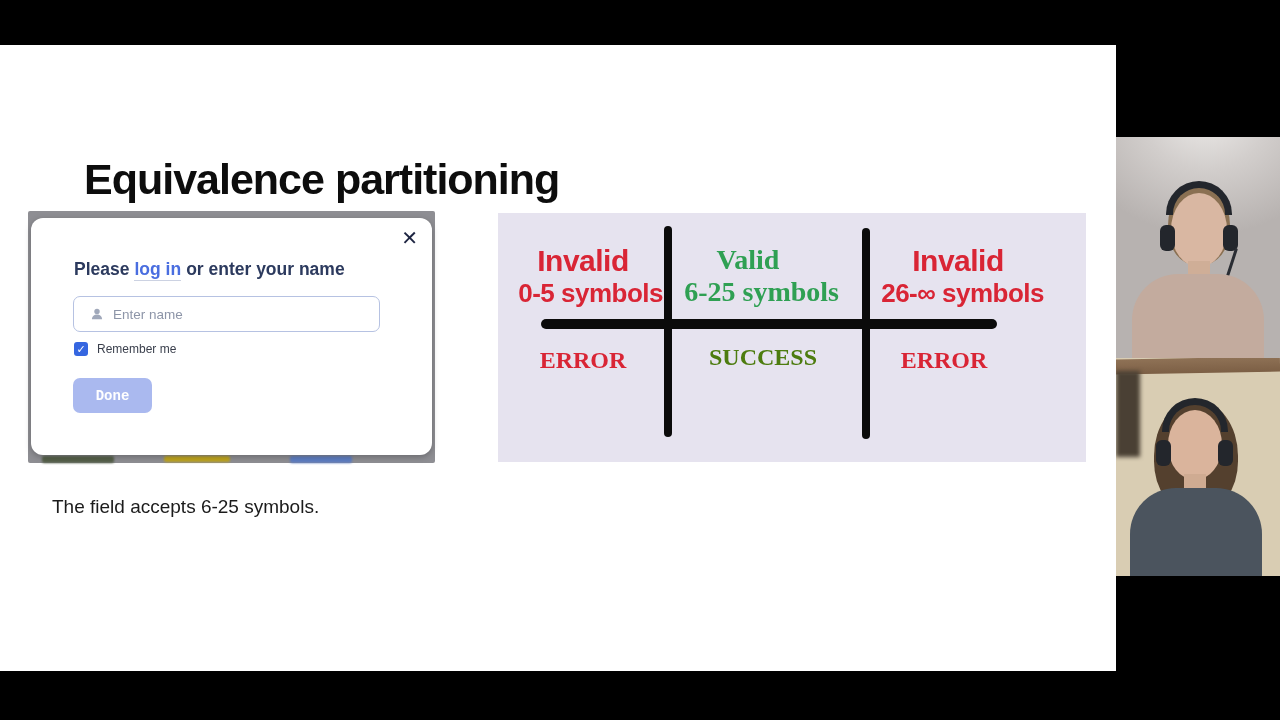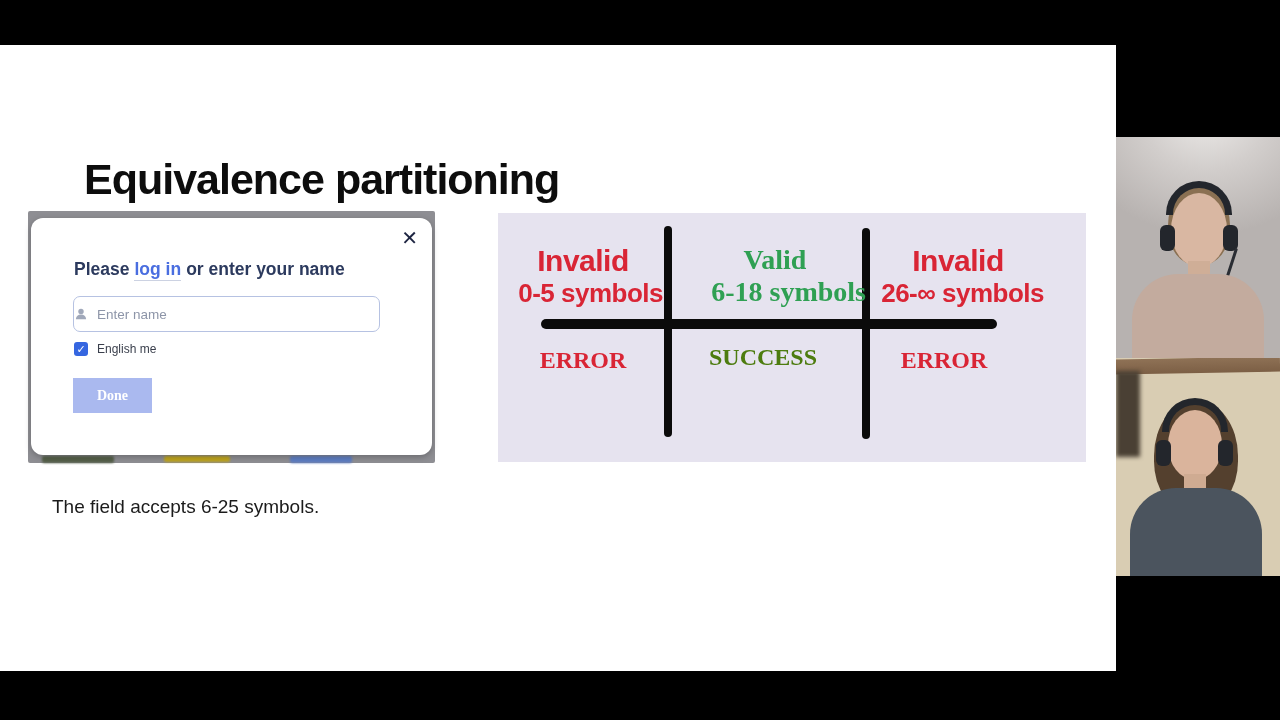--- a/index.html
+++ b/index.html
@@ -21,32 +21,32 @@
   .modal{position:absolute;left:3px;top:7px;right:3px;bottom:8px;background:#ffffff;
     border-radius:12px;box-shadow:0 2px 6px rgba(0,0,0,.25);}
   .modal-close{position:absolute;right:14px;top:10px;font-size:20px;color:#1c2340;
     cursor:pointer;line-height:1;}
   .modal-heading{position:absolute;left:43px;top:41px;font-size:17.5px;font-weight:700;
     color:#2c3a5e;white-space:nowrap;text-align:center;}
   .modal-heading .link{color:#4a6ee0;border-bottom:1.5px solid #ccd2e2;margin:0 5px;
     padding-bottom:1px;cursor:pointer;}
   .name-field{position:absolute;left:42px;top:78px;width:307px;height:36px;
     border:1.5px solid #b6c2e2;border-radius:7px;background:#fff;box-sizing:border-box;
-    display:flex;align-items:center;padding-left:0;}
+    display:flex;align-items:center;padding-left:16px;}
   .name-field svg{flex:0 0 auto;}
   .name-field input{border:none;outline:none;flex:1;margin-left:7px;font-size:13.5px;
     color:#3a4254;font-family:"Liberation Sans",sans-serif;background:transparent;}
   .name-field input::placeholder{color:#8d95a8;}
   .remember-row{position:absolute;left:43px;top:124px;display:flex;align-items:center;}
   .checkbox{width:14px;height:14px;border-radius:3px;background:#3566e0;color:#fff;
     font-size:11px;line-height:14px;text-align:center;cursor:pointer;}
   .remember-label{margin-left:9px;font-size:12px;color:#3a3f4c;}
   .done-btn{position:absolute;left:42px;top:160px;width:79px;height:35px;background:#aab9ef;
-    border:none;border-radius:0;color:#ffffff;font-size:14px;font-weight:600;
-    font-family:Liberation Serif, serif;cursor:pointer;}
+    border:none;border-radius:7px;color:#ffffff;font-size:14px;font-weight:600;
+    font-family:Liberation Mono, monospace;cursor:pointer;}
 
   
   .description{position:absolute;left:52px;top:449px;font-size:19px;line-height:25.5px;
     color:#1b1b1b;}
 
   
   .diagram{position:absolute;left:498px;top:168px;width:588px;height:249px;
     background:#e6e3ef;}
   .vline{position:absolute;width:8px;height:211px;background:#0b0b0b;border-radius:4px;}
   .vline-1{left:166px;top:13px;}
@@ -54,21 +54,21 @@
   .hline{position:absolute;left:43px;top:106px;width:456px;height:10px;background:#0b0b0b;
     border-radius:5px;}
   .zone{position:absolute;text-align:center;font-weight:700;letter-spacing:-0.5px;}
   .zone .zone-name{font-size:30px;line-height:34px;}
   .zone .zone-range{font-size:26px;line-height:30px;white-space:nowrap;text-align:right;}
   .zone-invalid{color:#d92535;}
   .zone-valid{color:#2fa053;font-family:"Liberation Serif",serif;letter-spacing:0;}
   .zone-valid .zone-name{font-size:28px;}
   .zone-valid .zone-range{font-size:28px;}
   .zone-left{left:5px;top:31px;width:160px;}
-  .zone-mid{left:186px;top:30px;width:182px;}
+  .zone-mid{left:159px;top:30px;width:182px;}
   .zone-right{left:374px;top:31px;width:172px;}
   .result{position:absolute;font-family:Liberation Serif, serif;font-weight:700;
     font-size:24px;text-align:center;}
   .result-error{color:#d92535;}
   .result-success{color:#4d7c0f;}
   .result-left{left:5px;top:134px;width:160px;}
   .result-mid{left:174px;top:131px;width:182px;}
   .result-right{left:360px;top:134px;width:172px;}
 
   
@@ -133,21 +133,21 @@
             <circle cx="8" cy="5" r="3.1" fill="#a0a8ba"></circle>
             <path d="M2.2 14c0-3.2 2.7-5.3 5.8-5.3s5.8 2.1 5.8 5.3z" fill="#a0a8ba"></path>
           </svg>
           <input type="text" placeholder="Enter name" style="">
         </div>
 
         <div class="remember-row">
           <div class="checkbox">
             <span>✓</span>
           </div>
-          <span class="remember-label">English me</span>
+          <span class="remember-label">Remember me</span>
         </div>
 
         <button class="done-btn">Done</button>
       </div>
     </div>
 
     <div class="description">
       <div>The field accepts 6-25 symbols.</div>
     </div>
 
@@ -155,21 +155,21 @@
       <div class="vline vline-1"></div>
       <div class="vline vline-2"></div>
       <div class="hline"></div>
 
       <div class="zone zone-invalid zone-left">
         <div class="zone-name">Invalid</div>
         <div class="zone-range">0-5 symbols</div>
       </div>
       <div class="zone zone-valid zone-mid">
         <div class="zone-name">Valid</div>
-        <div class="zone-range">6-18 symbols</div>
+        <div class="zone-range">6-25 symbols</div>
       </div>
       <div class="zone zone-invalid zone-right">
         <div class="zone-name">Invalid</div>
         <div class="zone-range">26-∞ symbols</div>
       </div>
 
       <div class="result result-error result-left">ERROR</div>
       <div class="result result-success result-mid">SUCCESS</div>
       <div class="result result-error result-right">ERROR</div>
     </div>

